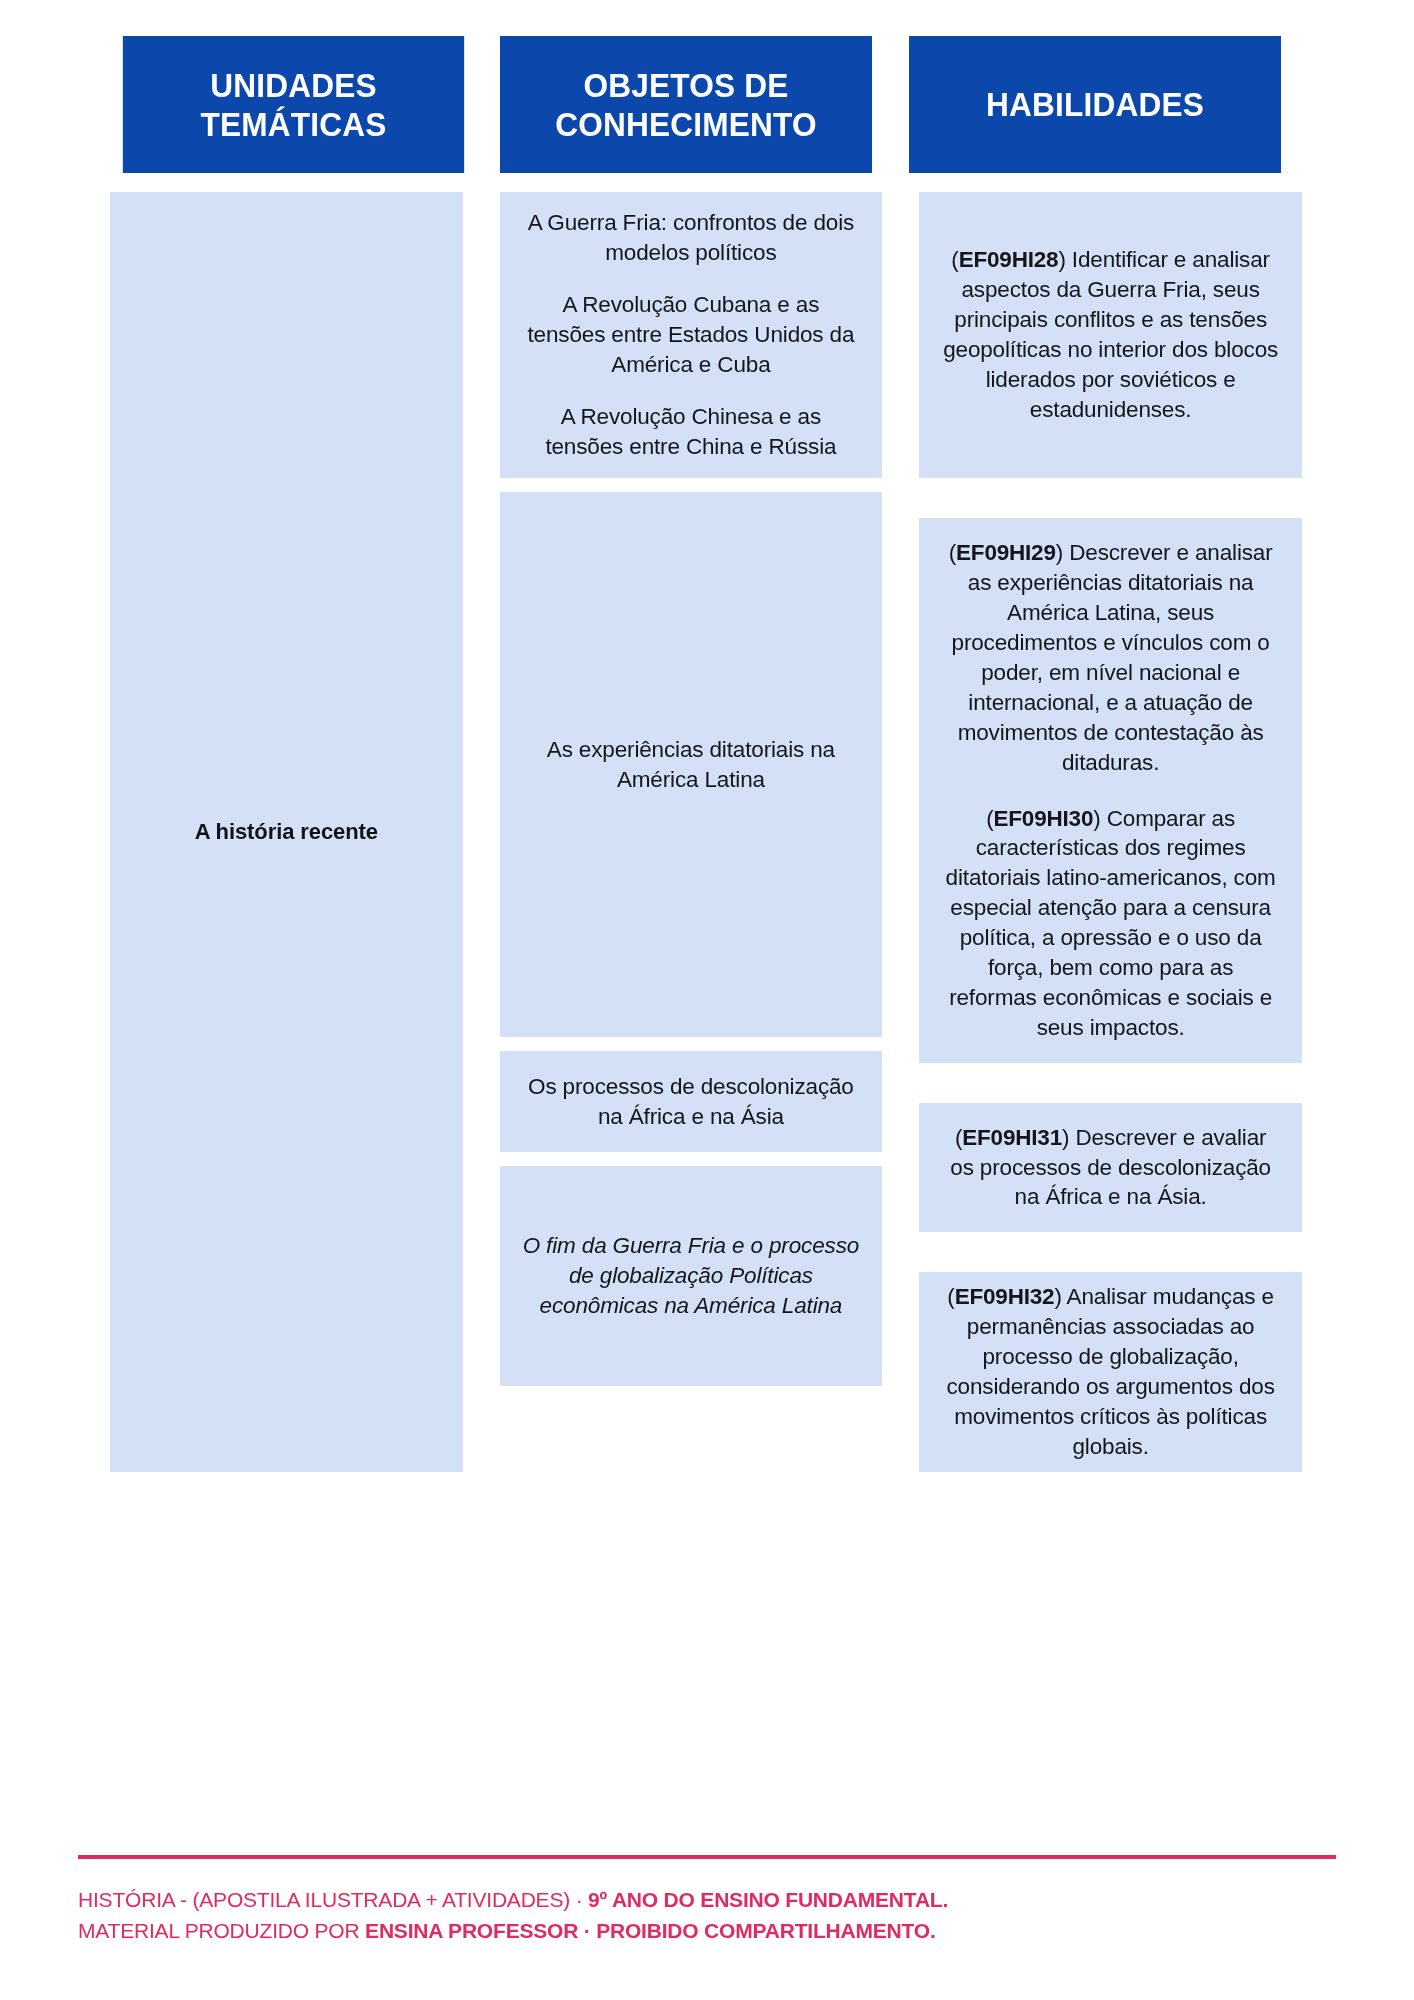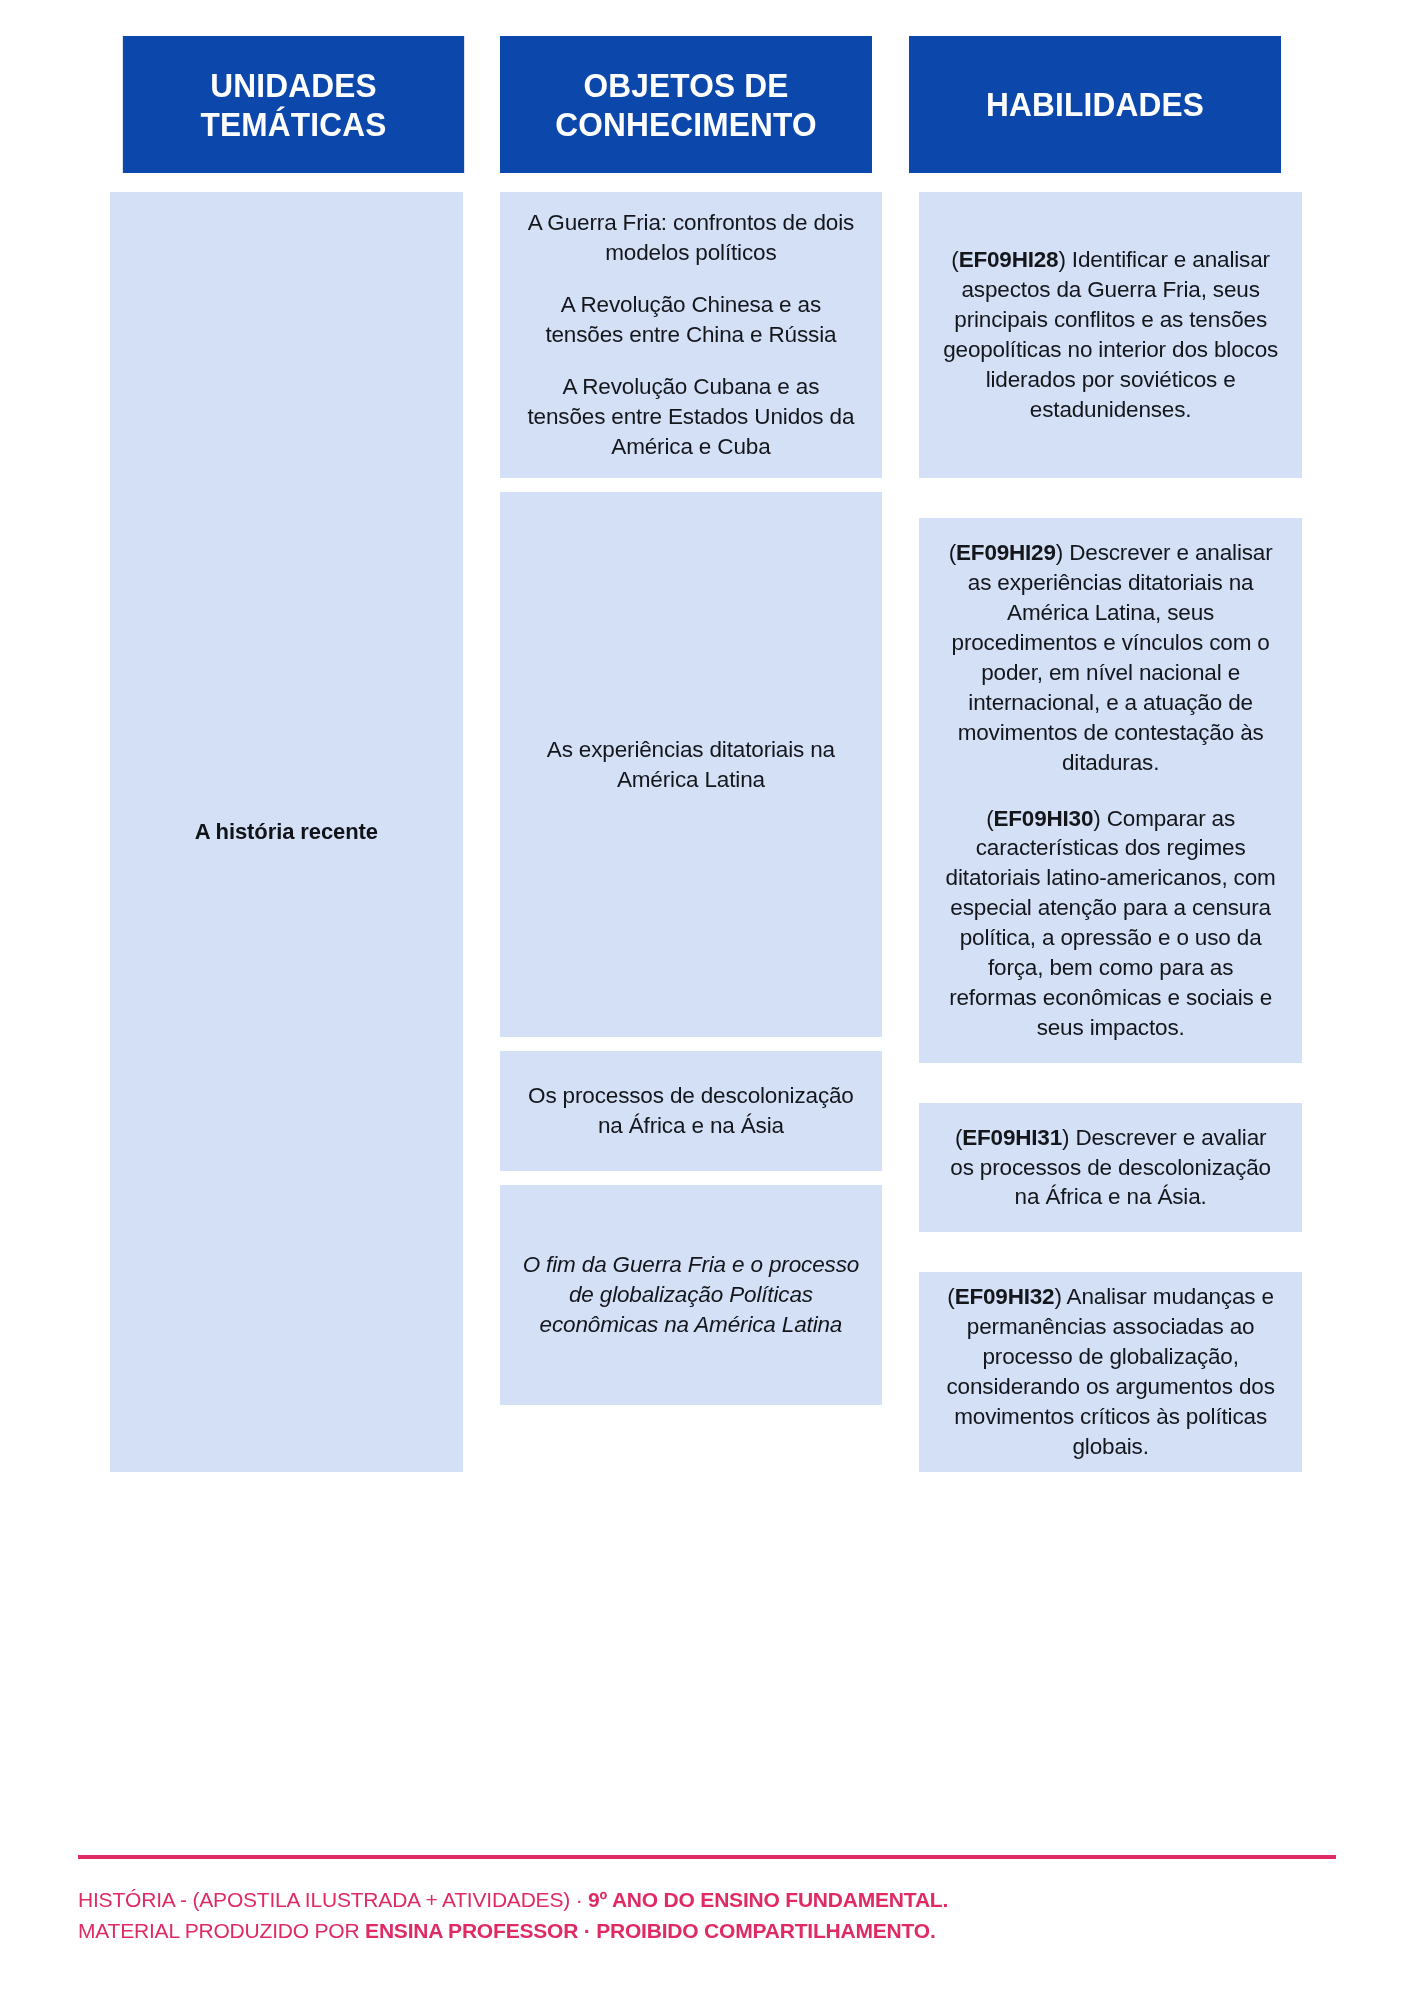--- a/index.html
+++ b/index.html
@@ -114,21 +114,21 @@
   .code { font-weight: 700; letter-spacing: -0.2px; }
 
   
   .r1 { height: 286px; }
   .r2 { height: 545px; }
   .r3 { height: 129px; }
   .r4 { height: 200px; }
 
   .r1-obj { height: 286px; }
   .r2-obj { height: 545px; }
-  .r3-obj { height: 120px; }
+  .r3-obj { height: 101px; }
   .r4-obj { height: 220px; font-style: italic; }
 
   
   .footer {
     position: absolute;
     left: 78px;
     right: 78px;
     bottom: 54px;
   }
   .footer-rule {
@@ -176,22 +176,22 @@
     <div class="body-row">
 
       <div class="unit-cell">
         <span>A história recente</span>
       </div>
 
       <div class="stack obj">
 
         <div class="cell r1-obj">
           <p class="tight">A Guerra Fria: confrontos de dois modelos políticos</p>
+          <p class="tight">A Revolução Cubana e as tensões entre Estados Unidos da América e Cuba</p>
           <p class="tight">A Revolução Chinesa e as tensões entre China e Rússia</p>
-          <p class="tight">A Revolução Cubana e as tensões entre Estados Unidos da América e Cuba</p>
         </div>
 
         <div class="cell r2-obj">
           <p>As experiências ditatoriais na América Latina</p>
         </div>
 
         <div class="cell r3-obj">
           <p>Os processos de descolonização na África e na Ásia</p>
         </div>
 

